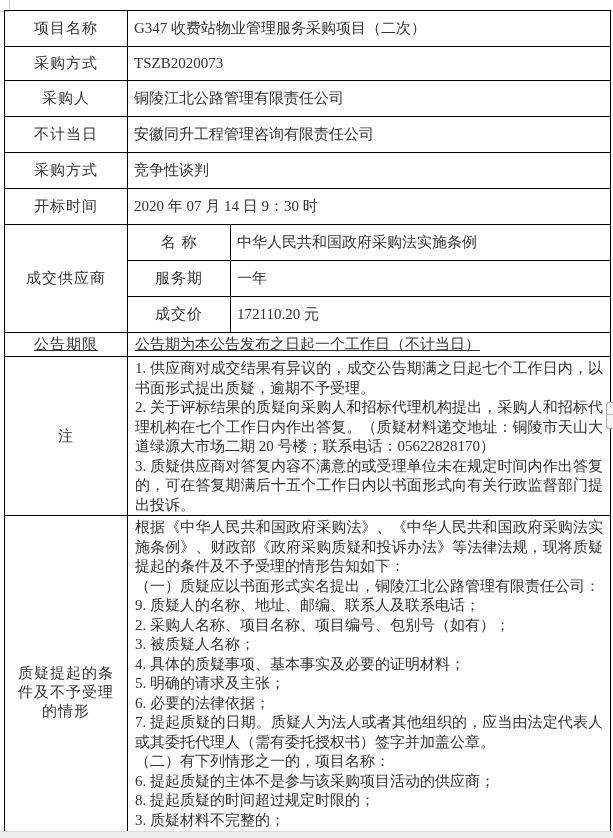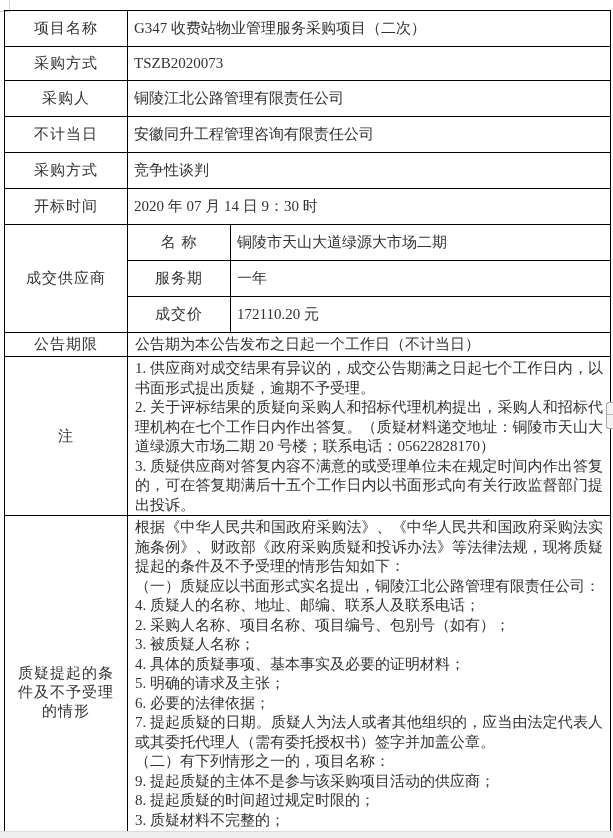--- a/index.html
+++ b/index.html
@@ -41,21 +41,21 @@
   .para-cell  { vertical-align:top; padding:2px 7px 0 7px; }
   .para-cell p {
     margin:0;
     font-size:15px;
     line-height:19.5px;
     text-align:justify;
     word-break:break-all;
   }
   tr.h33 { height:33px; }
   tr.h32 { height:32px; }
-  tr.h24 { height:24px; }
+  tr.h24 { height:24px;text-decoration:underline; }
   tr.note-row { height:157px; }
   tr.objection-row { height:343px; }
   .bottom-strip {
     position:absolute; left:0; top:831px;
     width:613px; height:7px;
     background:#efefef;
     border-top:1px solid #dcdcdc;
   }
   .scroll-thumb {
     position:absolute; right:0; top:402px;
@@ -111,21 +111,21 @@
   </tr>
 
   <tr class="h33">
     <td class="lbl">开标时间</td>
     <td class="val-center" colspan="2">2020 年 07 月 14 日 9：30 时</td>
   </tr>
 
   <tr class="h32">
     <td class="lbl" rowspan="3">成交供应商</td>
     <td class="lbl">名 称</td>
-    <td class="val-center">铜陵市天山大道绿源大市场二期</td>
+    <td class="val-center">中华人民共和国政府采购法实施条例</td>
   </tr>
 
   <tr class="h32">
     <td class="lbl">服务期</td>
     <td class="val-center">一年</td>
   </tr>
 
   <tr class="h32">
     <td class="lbl">成交价</td>
     <td class="val-center">172110.20 元</td>
@@ -143,29 +143,29 @@
       <p>2. 关于评标结果的质疑向采购人和招标代理机构提出，采购人和招标代理机构在七个工作日内作出答复。（质疑材料递交地址：铜陵市天山大道绿源大市场二期 20 号楼；联系电话：05622828170）</p>
       <p>3. 质疑供应商对答复内容不满意的或受理单位未在规定时间内作出答复的，可在答复期满后十五个工作日内以书面形式向有关行政监督部门提出投诉。</p>
     </td>
   </tr>
 
   <tr class="objection-row">
     <td class="lbl">质疑提起的条件及不予受理的情形</td>
     <td class="para-cell" colspan="2">
       <p>根据《中华人民共和国政府采购法》、《中华人民共和国政府采购法实施条例》、财政部《政府采购质疑和投诉办法》等法律法规，现将质疑提起的条件及不予受理的情形告知如下：</p>
       <p>（一）质疑应以书面形式实名提出，铜陵江北公路管理有限责任公司：</p>
-      <p>4. 质疑人的名称、地址、邮编、联系人及联系电话；</p>
+      <p>9. 质疑人的名称、地址、邮编、联系人及联系电话；</p>
       <p>2. 采购人名称、项目名称、项目编号、包别号（如有）；</p>
       <p>3. 被质疑人名称；</p>
       <p>4. 具体的质疑事项、基本事实及必要的证明材料；</p>
       <p>5. 明确的请求及主张；</p>
       <p>6. 必要的法律依据；</p>
       <p>7. 提起质疑的日期。质疑人为法人或者其他组织的，应当由法定代表人或其委托代理人（需有委托授权书）签字并加盖公章。</p>
       <p>（二）有下列情形之一的，项目名称：</p>
-      <p>9. 提起质疑的主体不是参与该采购项目活动的供应商；</p>
+      <p>6. 提起质疑的主体不是参与该采购项目活动的供应商；</p>
       <p>8. 提起质疑的时间超过规定时限的；</p>
       <p>3. 质疑材料不完整的；</p>
       <p>6. 质疑事项含有主观猜测等内容且未提供有效线索、难以查证的；</p>
       <p>5. 对其他供应商的投标文件详细内容质疑，无法提供合法来源渠道的；</p>
     </td>
   </tr>
 </tbody>
   </table>
 
 <div class="scroll-thumb"></div>

